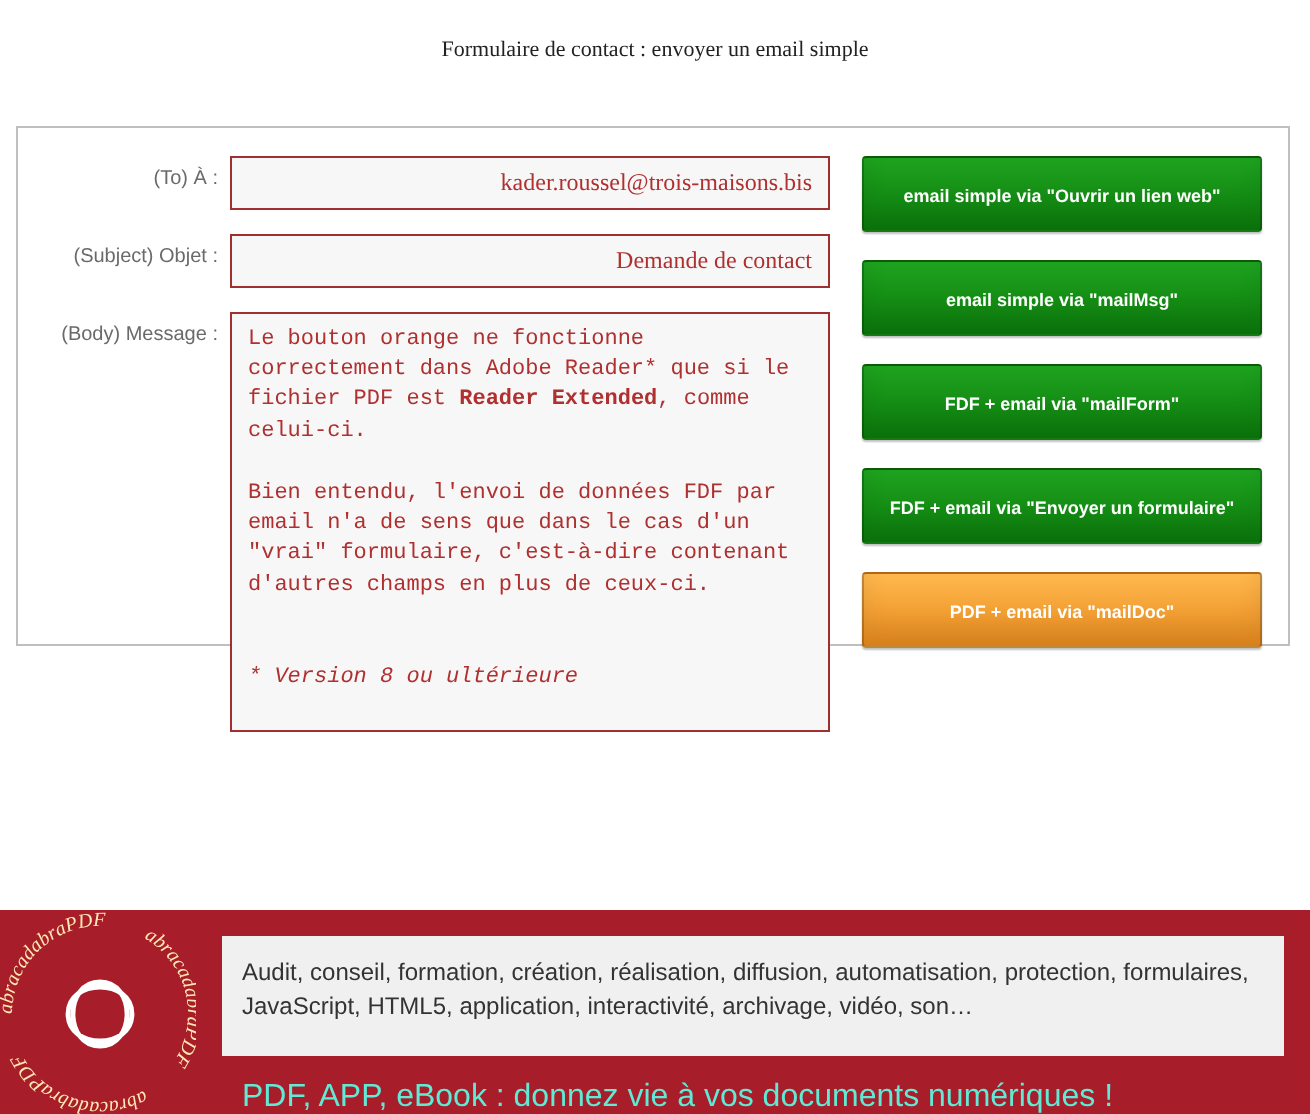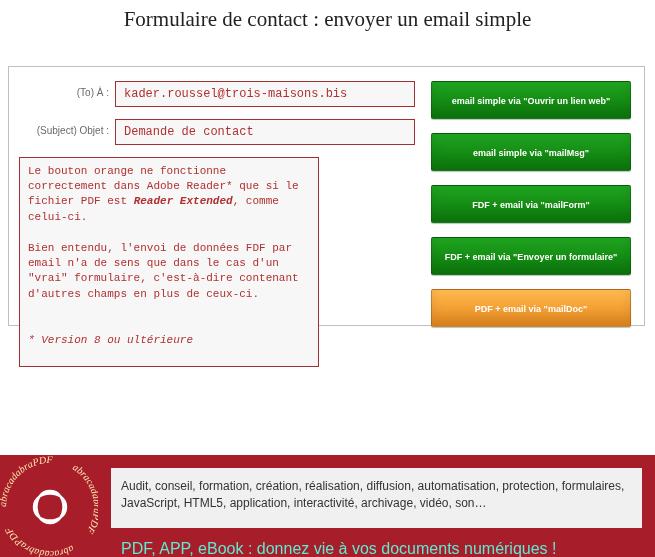--- a/index.html
+++ b/index.html
@@ -6,23 +6,23 @@
   body {
     width: 655px;
     height: 557px;
     background: #fff;
     font-family: Georgia, serif;
     position: relative;
     overflow: hidden;
   }
   .title-area {
     text-align: center;
-    padding: 2px 20px 10px;
+    padding: 16px 20px 10px;
     font-family: "Comic Sans MS", cursive;
-    font-size: 21px;
+    font-size: 11px;
     color: #222;
     line-height: 1.7;
   }
   .form-box {
     border: 1px solid #bfbfbf;
     margin: 18px 10px 0 8px;
     padding: 14px 10px 24px 10px;
     position: relative;
     height: 260px;
   }
@@ -37,40 +37,41 @@
     font-size: 10px;
     color: #6a6a6a;
     font-family: Arial, sans-serif;
     padding-top: 6px;
     padding-right: 6px;
   }
   .row-input {
     width: 300px;
     border: 1px solid #a03030;
     background: #f7f7f7;
-    font-family: Liberation Mono, monospace;
+    font-family: Liberation Serif, serif;
     font-size: 12px;
     color: #b03030;
     padding: 5px 8px;
     min-height: 26px;
     outline: none;
+    text-align: right;
   }
   .row-textarea {
     width: 300px;
     border: 1px solid #a03030;
     background: #f7f7f7;
     font-family: "Courier New", monospace;
     font-size: 11px;
     color: #b03030;
     padding: 6px 8px;
     height: 210px;
     line-height: 1.4;
     white-space: pre-wrap;
   }
-  .row-textarea strong { font-weight: bold; font-style: italic; }
+  .row-textarea strong { font-weight: bold; }
   .row-textarea em { font-style: italic; }
   .btn-col {
     position: absolute;
     left: 422px;
     top: 14px;
     width: 200px;
   }
   .action-btn {
     display: block;
     width: 200px;
@@ -148,20 +149,21 @@
     <div class="row-label">(To) À :</div>
     <input class="row-input" value="kader.roussel@trois-maisons.bis" style="">
   </div>
 
   <div class="row">
     <div class="row-label">(Subject) Objet :</div>
     <input class="row-input" value="Demande de contact" style="">
   </div>
 
   <div class="row">
+    <div class="row-label">(Body) Message :</div>
     <div class="row-textarea"><span>Le bouton orange ne fonctionne correctement dans Adobe Reader* que si le fichier PDF est </span><strong>Reader Extended</strong><span>, comme celui-ci.</span>
 
 <span>Bien entendu, l'envoi de données FDF par email n'a de sens que dans le cas d'un "vrai" formulaire, c'est-à-dire contenant d'autres champs en plus de ceux-ci.</span>
 
 
 <em>* Version 8 ou ultérieure</em></div>
   </div>
 
   <div class="btn-col">
     <div class="action-btn btn-green">email simple via "Ouvrir un lien web"</div>

